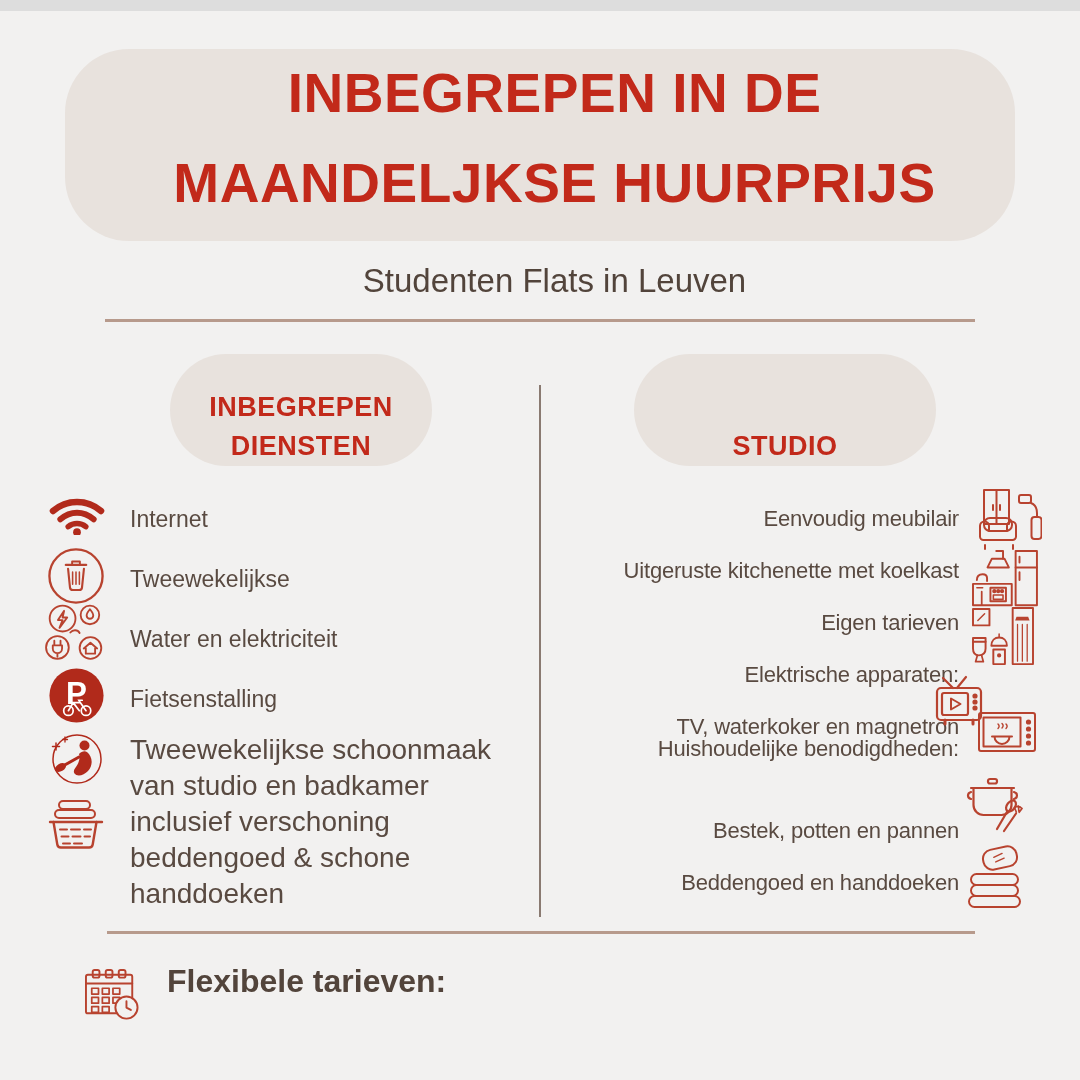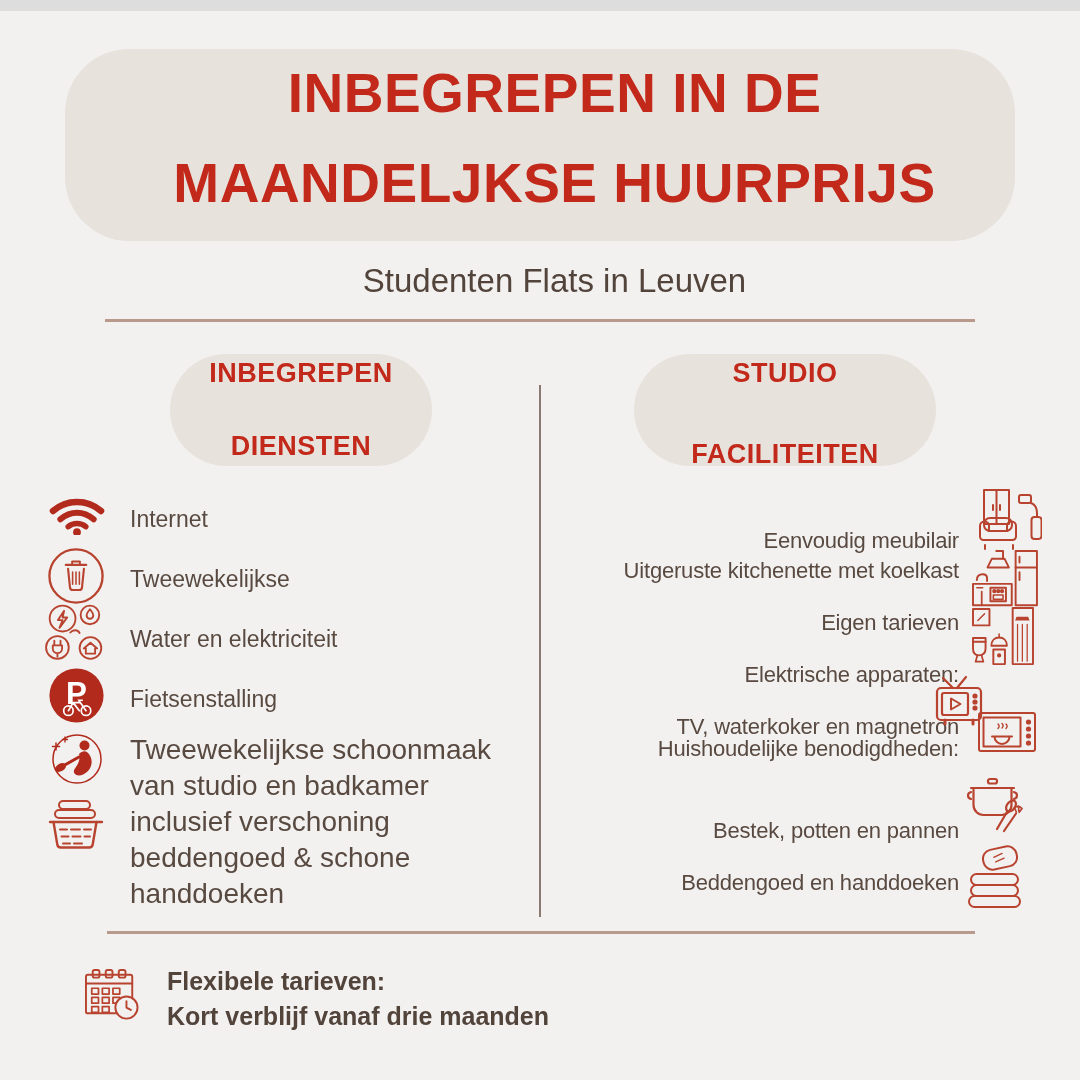--- a/index.html
+++ b/index.html
@@ -19,50 +19,49 @@
   .title-line{position:absolute;left:0;width:100%;text-align:center;
     color:var(--accent-red);font-weight:700;font-size:55px;line-height:62px;letter-spacing:.5px;}
   .tl1{top:51px;} .tl2{top:141px;}
   .subtitle{position:absolute;left:0;top:250px;width:100%;text-align:center;
     color:var(--text-dark);font-size:33px;line-height:40px;}
   .hdivider{position:absolute;height:3px;background:var(--divider-pink);}
   .d-top{left:105px;top:308px;width:870px;}
   .d-bottom{left:107px;top:920px;width:868px;}
   .vdivider{position:absolute;left:539px;top:374px;width:2px;height:532px;background:var(--divider-dark);}
   .pill{position:absolute;top:343px;height:112px;background:var(--pill);border-radius:56px;
-    display:flex;flex-direction:column;align-items:center;justify-content:space-between;}
+    display:flex;flex-direction:column;align-items:center;justify-content:flex-end;}
   .pill-left{left:170px;width:262px;} .pill-right{left:634px;width:302px;gap:42px;}
   .pill-line{color:var(--accent-red);font-weight:700;font-size:27px;line-height:39px;letter-spacing:.5px;text-align:center;}
   .l-item{position:absolute;left:130px;color:var(--text-brown);font-size:23px;line-height:30px;white-space:nowrap;}
   .l-para{position:absolute;left:130px;top:721px;width:372px;color:var(--text-brown);font-size:28px;line-height:36px;}
   .r-item{position:absolute;right:150px;color:var(--text-brown);font-size:22px;line-height:28px;white-space:nowrap;letter-spacing:-.2px;}
   .ic{position:absolute;display:block;color:var(--icon-red);}
   .ic svg{width:100%;height:100%;display:block;}
   .ic-solid{color:var(--icon-solid);}
-  .footer-line{position:absolute;left:167px;color:var(--text-dark);font-weight:700;font-size:25px;line-height:30px;white-space:nowrap;}
+  .footer-line{position:absolute;left:167px;color:var(--text-dark);font-weight:700;font-size:32px;line-height:30px;white-space:nowrap;}
   .f1{top:955px;} .f2{top:990px;}
 </style>
 </head>
 <body>
 
 <div class="poster">
 
   <div class="title-pill"></div>
   <div class="title-line tl1">INBEGREPEN IN DE</div>
   <div class="title-line tl2">MAANDELJKSE HUURPRIJS</div>
   <div class="subtitle">Studenten Flats in Leuven</div>
   <div class="hdivider d-top"></div>
 
   <div class="pill pill-left">
     <div class="pill-line">INBEGREPEN</div>
     <div class="pill-line">DIENSTEN</div>
   </div>
   <div class="pill pill-right">
     <div class="pill-line">STUDIO</div>
-    <div class="pill-line">FACILITEITEN</div>
   </div>
 
   <div class="vdivider"></div>
 
   <span class="ic ic-solid" style="left:49px;top:487px;width:56px;height:37px">
     <svg viewBox="0 0 60 40" fill="none" stroke="currentColor" stroke-linecap="round">
       <path d="M4 14 C19 1 41 1 56 14" stroke-width="7"></path>
       <path d="M12 23 C23 13.5 37 13.5 48 23" stroke-width="6.5"></path>
       <path d="M20.5 31 C26 26.5 34 26.5 39.5 31" stroke-width="6"></path>
       <circle cx="30" cy="37" r="4.2" fill="currentColor" stroke="none"></circle>
@@ -121,21 +120,21 @@
       <path d="M16 32.5 h7 M27 32.5 h9 M40 32.5 h7 M17.5 39.5 h7 M28.5 39.5 h8 M40.5 39.5 h5.5 M19 46.5 h7 M30 46.5 h8" stroke-width="2"></path>
     </svg>
   </span>
 
   <div class="l-item" style="top:493px">Internet</div>
   <div class="l-item" style="top:553px">Tweewekelijkse</div>
   <div class="l-item" style="top:613px">Water en elektriciteit</div>
   <div class="l-item" style="top:673px">Fietsenstalling</div>
   <div class="l-para">Tweewekelijkse schoonmaak van studio en badkamer inclusief verschoning beddengoed &amp; schone handdoeken</div>
 
-  <div class="r-item" style="top:516px">Eenvoudig meubilair</div>
+  <div class="r-item" style="top:494px">Eenvoudig meubilair</div>
   <div class="r-item" style="top:546px">Uitgeruste kitchenette met koelkast</div>
   <div class="r-item" style="top:598px">Eigen tarieven</div>
   <div class="r-item" style="top:650px">Elektrische apparaten:</div>
   <div class="r-item" style="top:702px">TV, waterkoker en magnetron</div>
   <div class="r-item" style="top:724px">Huishoudelijke benodigdheden:</div>
   <div class="r-item" style="top:858px">Beddengoed en handdoeken</div>
   <div class="r-item" style="top:806px">Bestek, potten en pannen</div>
 
   <span class="ic" style="left:972px;top:477px;width:70px;height:62px">
     <svg viewBox="0 0 70 62" fill="none" stroke="currentColor" stroke-width="2" stroke-linecap="round" stroke-linejoin="round">
@@ -246,15 +245,14 @@
           <rect x="19" y="30.5" width="7" height="6"></rect>
           <rect x="30" y="30.5" width="7" height="6"></rect>
         <rect x="8" y="40" width="7" height="6"></rect>
           <rect x="19" y="40" width="7" height="6"></rect>
       </g>
       <circle cx="44" cy="41" r="11.5" fill="#f2f1f0"></circle>
       <path d="M44 34.5 v6.5 l4.5 2.5"></path>
     </svg>
   </span>
   <div class="footer-line f1">Flexibele tarieven:</div>
-  <div class="footer-line f2">Kort verblijf vanaf drie maanden</div>
 
 </div>
 
 </body></html>

